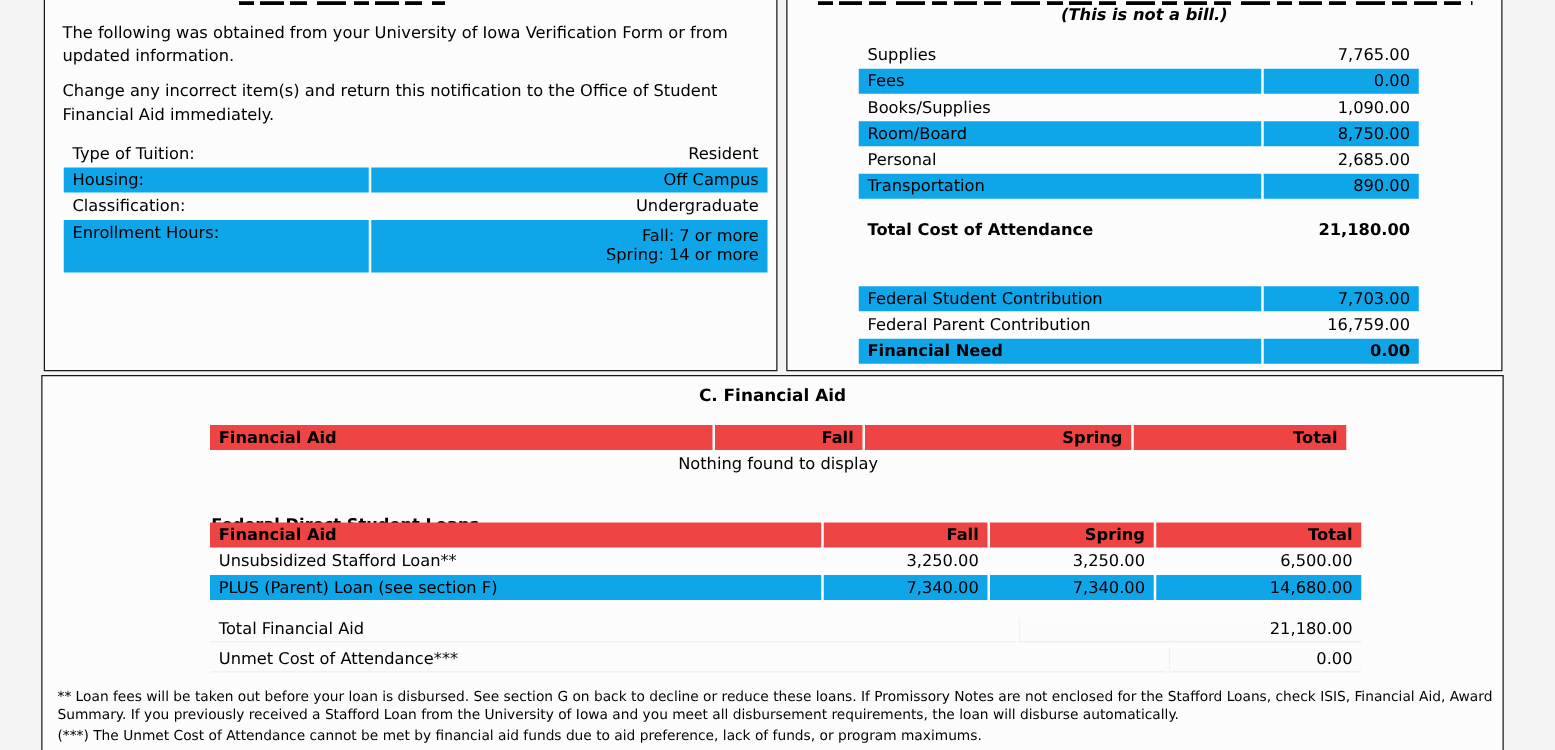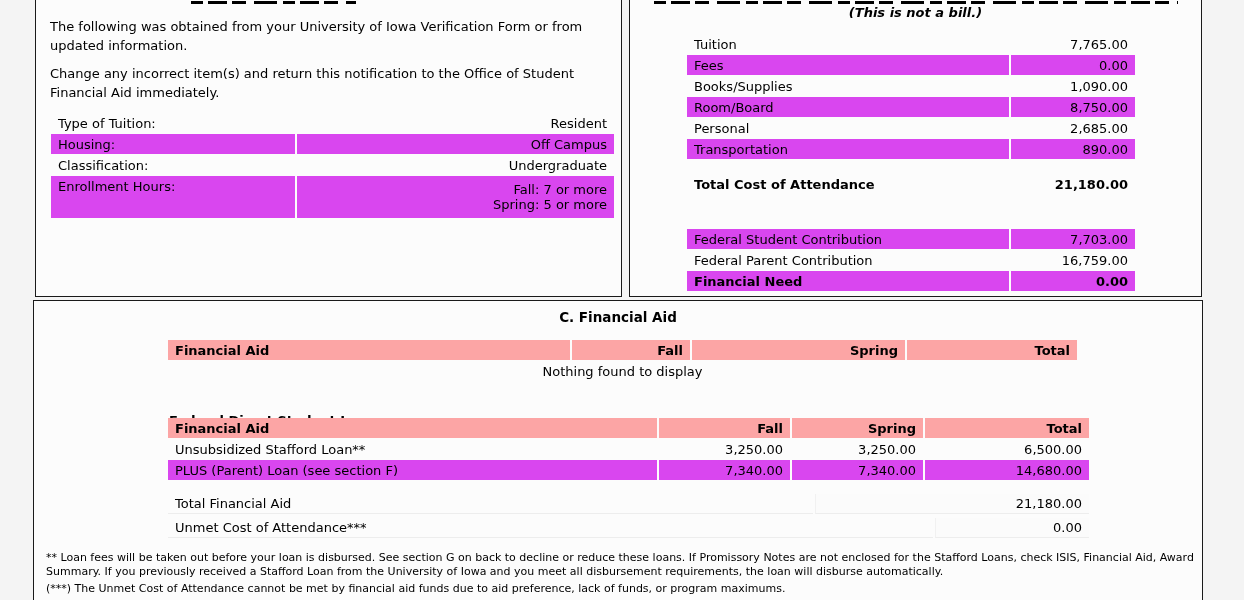--- a/index.html
+++ b/index.html
@@ -30,22 +30,22 @@
       #000 41px 55px, transparent 55px 63px,
       #000 63px 86px, transparent 86px 92px);
   }
 
   .para { position: absolute; left: 14px; width: 566px; line-height: 19px; }
 
   table { border-collapse: separate; border-spacing: 2px 1px; table-layout: fixed; }
   td { padding: 0 7px; height: 20px; white-space: nowrap; overflow: hidden; vertical-align: middle; }
   .lbl { text-align: left; }
   .val { text-align: right; }
-  .yellow { background: #d946ef; }
-  .gold   { background: #fca5a5; font-weight: bold; }
+  .yellow { background: #0ea5e9; }
+  .gold   { background: #ef4444; font-weight: bold; }
   .bold   { font-weight: bold; }
   .center { text-align: center; }
   .spacer-row td { height: 13px; }
   .summary td { border-bottom: 1px solid #ededed; }
   .summary .val { border-left: 1px solid #f1f1f1; background: #fbfbfb; }
 
   .abs { position: absolute; }
   .foot { font-size: 11px; line-height: 13.5px; }
 </style>
 </head>
@@ -72,40 +72,40 @@
       <td class="val yellow">Off Campus</td>
     </tr>
     <tr>
       <td class="lbl">Classification:</td>
       <td class="val">Undergraduate</td>
     </tr>
     <tr style="height:42px;padding-left:26px;">
       <td class="lbl yellow" style="vertical-align:top; padding-top:3px;">Enrollment Hours:</td>
       <td class="val yellow">
         <div>Fall: 7 or more</div>
-        <div>Spring: 5 or more</div>
+        <div>Spring: 14 or more</div>
       </td>
     </tr>
   </tbody>
     </table>
 </div>
 
 <div class="panel" id="panel-cost">
   <div class="remnant" style="left:24px; top:20px; width:524px;"></div>
 
   <div class="abs bold center" style="left:0; top:24px; width:100%;font-style:italic;">(This is not a bill.)</div>
 
   <table class="abs" style="left:55px; top:52px; width:452px;">
     <colgroup>
         <col style="width:322px">
         <col>
       </colgroup>
     <tbody>
         <tr>
-      <td class="lbl">Tuition</td>
+      <td class="lbl">Supplies</td>
       <td class="val">7,765.00</td>
     </tr>
     <tr>
       <td class="lbl yellow">Fees</td>
       <td class="val yellow">0.00</td>
     </tr>
     <tr>
       <td class="lbl">Books/Supplies</td>
       <td class="val">1,090.00</td>
     </tr>

